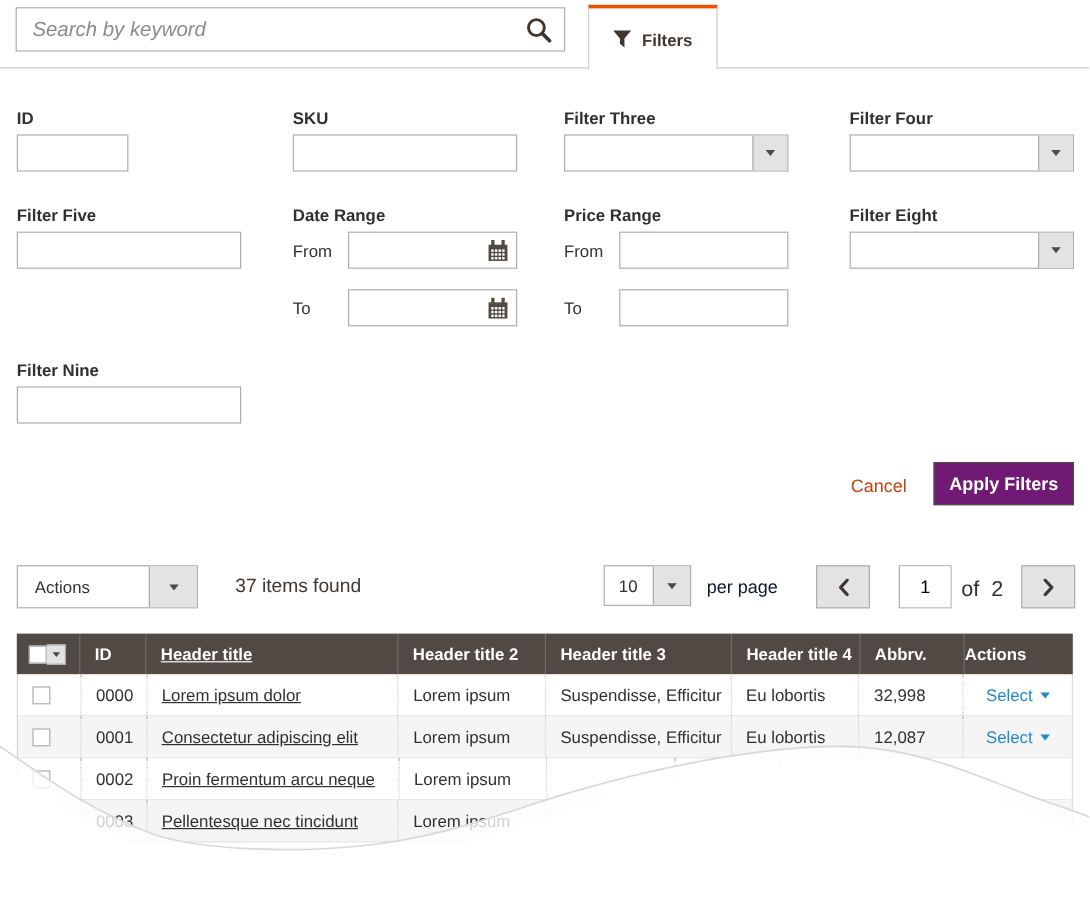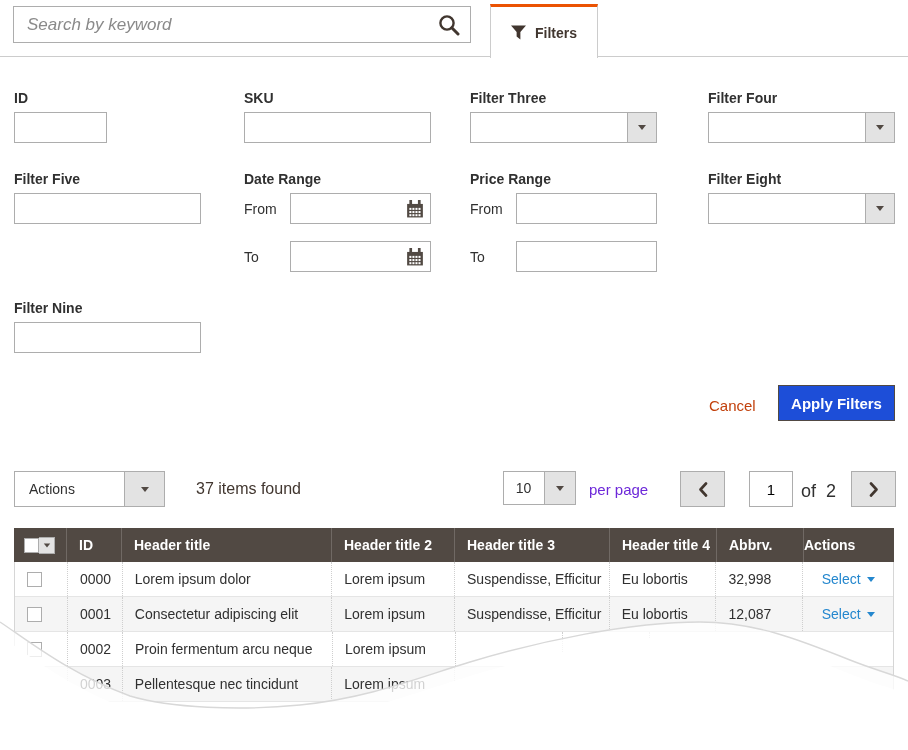--- a/index.html
+++ b/index.html
@@ -35,50 +35,50 @@
   .t-input { position:absolute; height:31px; border:1px solid #adadad; background:#fff; }
   .t-input input { width:100%; height:100%; border:none; outline:none; padding:0 8px; font-size:14px;
       font-family:"Liberation Sans","DejaVu Sans",sans-serif; background:transparent; }
   .sel { position:absolute; height:31px; border:1px solid #adadad; background:#fff; cursor:pointer; }
   .sel .sel-btn { position:absolute; right:0; top:0; width:29px; height:100%; background:#e3e3e3; border-left:1px solid #adadad;
       display:flex; align-items:center; justify-content:center; }
   .sel .sel-value { position:absolute; left:0; top:0; right:30px; height:100%; display:flex; align-items:center; padding-left:10px; font-size:14px; }
   .cal-icon { position:absolute; right:6px; top:6px; width:18px; height:18px; cursor:pointer; }
 
   .cancel-link { position:absolute; left:701px; top:393px; font-size:15px; color:#c2410c; cursor:pointer; padding:4px 8px; }
-  .apply-btn { position:absolute; left:778px; top:385px; width:117px; height:36px; background:#1d4ed8; color:#fff;
+  .apply-btn { position:absolute; left:778px; top:385px; width:117px; height:36px; background:#701a75; color:#fff;
       border:1px solid #514943; font-size:15px; font-weight:700; font-family:"Liberation Sans","DejaVu Sans",sans-serif; cursor:pointer; }
 
   
   .actions-sel { left:14px; top:471px; width:151px; height:36px; }
   .actions-sel .sel-btn { width:40px; }
   .actions-sel .sel-value { right:41px; padding-left:14px; }
   .items-found { position:absolute; left:196px; top:480px; font-size:16px; color:#41362f; }
   .perpage-sel { left:503px; top:471px; width:73px; height:34px; }
   .perpage-sel .sel-btn { width:31px; }
   .perpage-sel .sel-value { right:32px; justify-content:center; padding-left:0; }
-  .perpage-label { position:absolute; left:589px; top:481px; font-size:15px; color:#6d28d9; }
+  .perpage-label { position:absolute; left:589px; top:481px; font-size:15px; color:#0f172a; }
   .page-btn { position:absolute; top:471px; width:45px; height:36px; background:#e3e3e3; border:1px solid #adadad;
       display:flex; align-items:center; justify-content:center; cursor:pointer; }
   .page-input { position:absolute; left:749px; top:471px; width:44px; height:36px; border:1px solid #adadad; }
   .page-input input { width:100%; height:100%; border:none; outline:none; text-align:center; font-size:15px;
       font-family:"Liberation Sans","DejaVu Sans",sans-serif; }
   .of-label { position:absolute; left:801px; top:481px; font-size:18px; color:#303030; }
 
   
   .grid { position:absolute; left:14px; top:528px; width:880px; }
   .thead { display:flex; background:#514943; height:34px; }
   .th { color:#fff; font-size:14px; font-weight:700; display:flex; align-items:center; padding-left:12px; border-right:1px solid rgba(255,255,255,0.18); }
   .th:last-child { border-right:none; }
   .tbody { border-left:1px solid #d6d6d6; border-right:1px solid #d6d6d6; }
   .trow { display:flex; height:35px; background:#fff; border-bottom:1px solid #e5e5e5; }
   .trow.alt { background:#f5f5f5; }
   .td { font-size:14px; color:#303030; display:flex; align-items:center; padding-left:12px; border-right:1px dotted #cfcfcf; overflow:hidden; white-space:nowrap; }
   .td:last-child { border-right:none; }
-  .c-cb { width:53px; } .c-id { width:55px; } .c-t1 { width:210px; } .c-t2 { width:123px; }
+  .c-cb { width:53px; } .c-id { width:55px; } .c-t1 { width:210px;text-decoration:underline; } .c-t2 { width:123px; }
   .c-t3 { width:155px; } .c-t4 { width:107px; } .c-ab { width:87px; } .c-ac { width:90px; justify-content:center; padding-left:0; }
   .th.c-cb { padding-left:10px; }
   .cb { display:inline-block; width:15px; height:15px; background:#fff; border:1px solid #adadad; cursor:pointer; }
   .cb-drop { display:inline-block; width:16px; height:17px; background:#e3e3e3; border:1px solid #adadad; border-left:none;
       display:flex; align-items:center; justify-content:center; cursor:pointer; }
   .cb-drop .caret { transform:scale(0.8); }
   .select-link { color:#2487ce; font-size:14px; cursor:pointer; }
 
   
   .wave { position:absolute; left:0; top:595px; width:908px; height:155px; z-index:5; pointer-events:none; }

